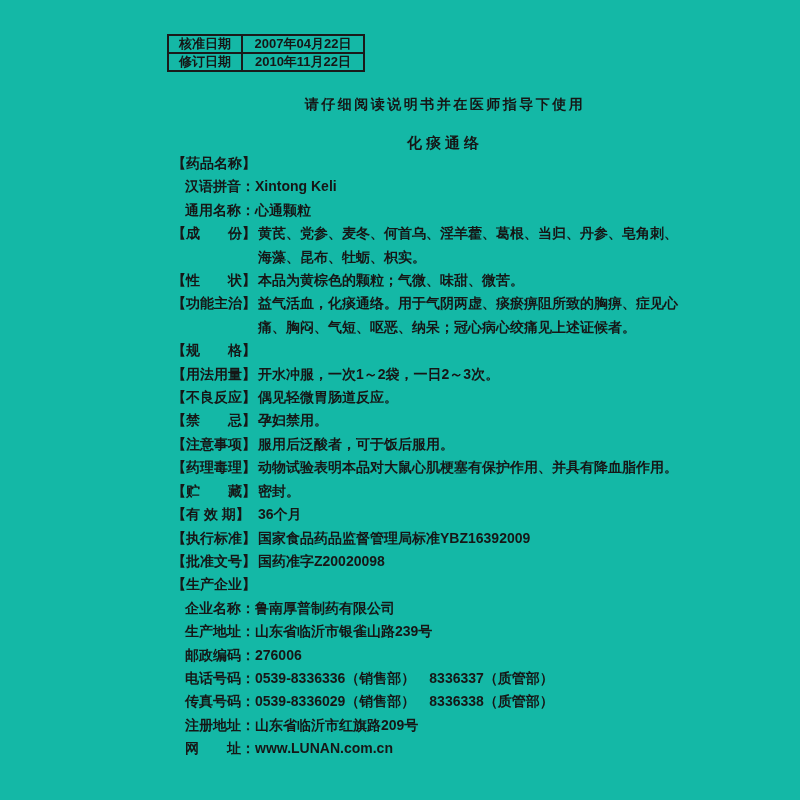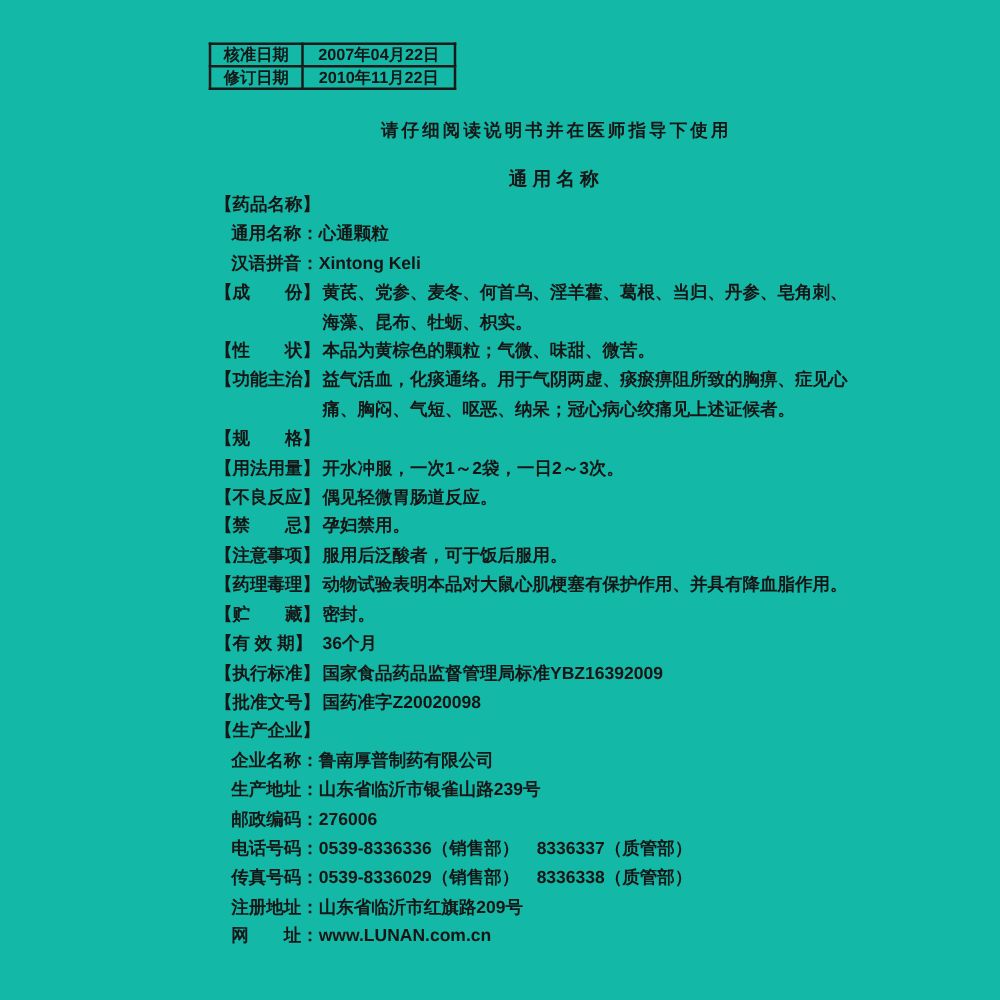--- a/index.html
+++ b/index.html
@@ -60,32 +60,32 @@
       <td class="av">2007年04月22日</td>
     </tr>
     <tr>
       <td class="al">修订日期</td>
       <td class="av">2010年11月22日</td>
     </tr>
   </tbody>
     </table>
 
   <div class="hdr subtitle">请仔细阅读说明书并在医师指导下使用</div>
-  <div class="hdr warning">通用名称</div>
+  <div class="hdr warning">化痰通络</div>
 
   <div class="sections">
 
     <div class="row">
       <span class="lbl">【药品名称】</span>
     </div>
     <div class="sub">
-      <span class="slbl">通用名称：</span><span class="sval">心通颗粒</span>
+      <span class="slbl">汉语拼音：</span><span class="sval">Xintong Keli</span>
     </div>
     <div class="sub">
-      <span class="slbl">汉语拼音：</span><span class="sval">Xintong Keli</span>
+      <span class="slbl">通用名称：</span><span class="sval">心通颗粒</span>
     </div>
 
     <div class="row">
       <span class="lbl">【成　　份】</span>
       <span class="val">黄芪、党参、麦冬、何首乌、淫羊藿、葛根、当归、丹参、皂角刺、海藻、昆布、牡蛎、枳实。</span>
     </div>
 
     <div class="row">
       <span class="lbl">【性　　状】</span>
       <span class="val">本品为黄棕色的颗粒；气微、味甜、微苦。</span>

